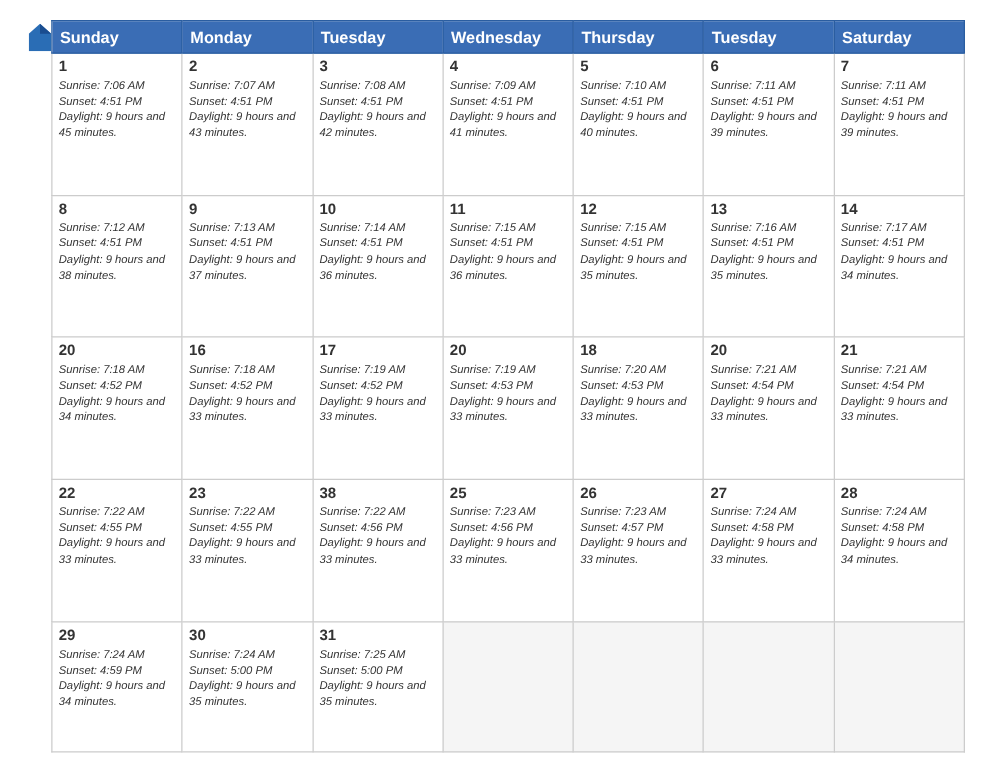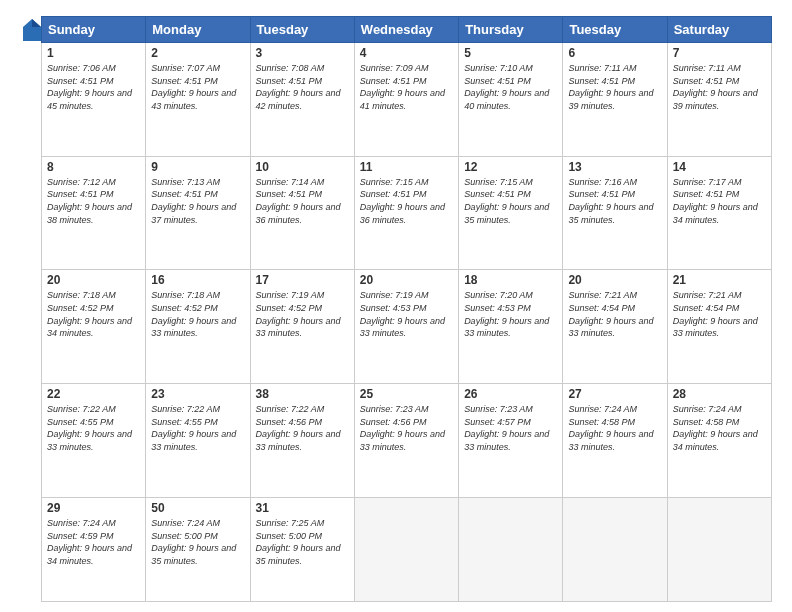--- a/index.html
+++ b/index.html
@@ -247,21 +247,21 @@
             <span class="day-num">28</span>
             <div class="day-info">Sunrise: 7:24 AM<br>Sunset: 4:58 PM<br>Daylight: 9 hours and 34 minutes.</div>
           </td>
         </tr>
         <tr>
           <td>
             <span class="day-num">29</span>
             <div class="day-info">Sunrise: 7:24 AM<br>Sunset: 4:59 PM<br>Daylight: 9 hours and 34 minutes.</div>
           </td>
           <td>
-            <span class="day-num">50</span>
+            <span class="day-num">30</span>
             <div class="day-info">Sunrise: 7:24 AM<br>Sunset: 5:00 PM<br>Daylight: 9 hours and 35 minutes.</div>
           </td>
           <td>
             <span class="day-num">31</span>
             <div class="day-info">Sunrise: 7:25 AM<br>Sunset: 5:00 PM<br>Daylight: 9 hours and 35 minutes.</div>
           </td>
           <td class="empty"></td>
           <td class="empty"></td>
           <td class="empty"></td>
           <td class="empty"></td>

